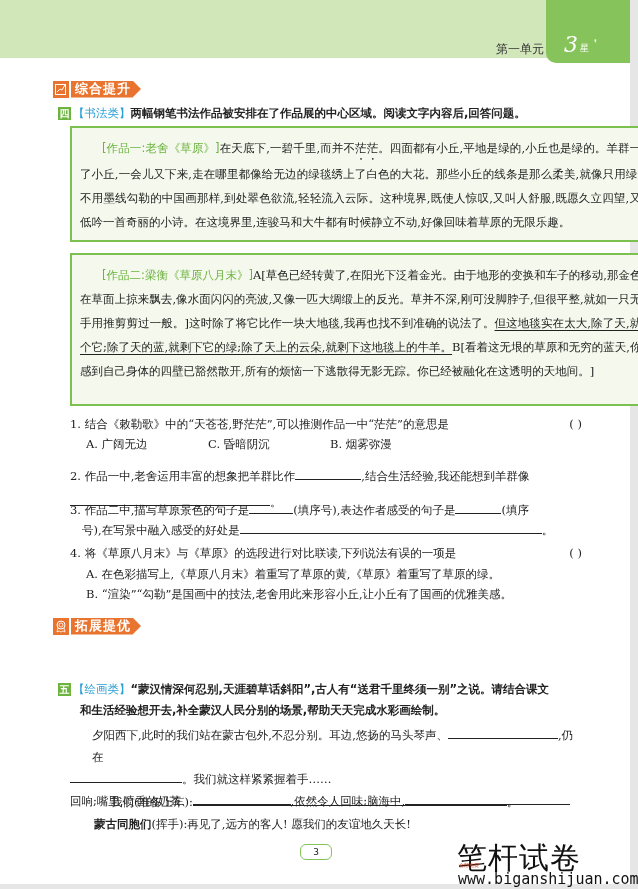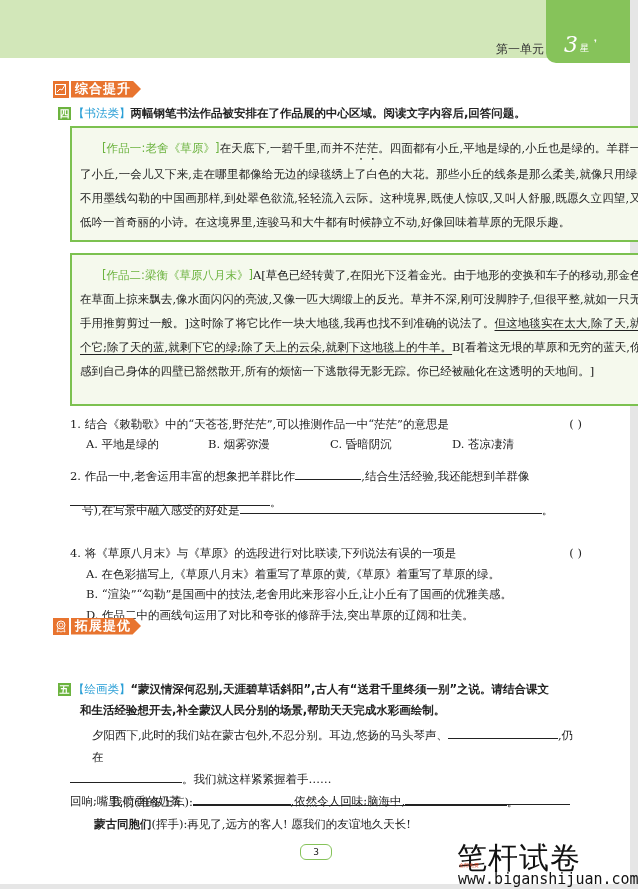--- a/index.html
+++ b/index.html
@@ -71,41 +71,40 @@
   <span style="padding-left:22px"></span><span class="tag">[作品一:老舍《草原》]</span><span>在天底下,一碧千里,而并不</span><span class="dotem">茫茫</span><span>。四面都有小丘,平地是绿的,小丘也是绿的。羊群一会儿上了小丘,一会儿又下来,走在哪里都像给无边的绿毯绣上了白色的大花。那些小丘的线条是那么柔美,就像只用绿色渲染,不用墨线勾勒的中国画那样,到处翠色欲流,轻轻流入云际。这种境界,既使人惊叹,又叫人舒服,既愿久立四望,又想坐下低吟一首奇丽的小诗。在这境界里,连骏马和大牛都有时候静立不动,好像回味着草原的无限乐趣。</span>
 </div>
 
 <div class="box" style="top:253px; height:153px;">
   <span style="padding-left:22px"></span><span class="tag">[作品二:梁衡《草原八月末》]</span><span>A[草色已经转黄了,在阳光下泛着金光。由于地形的变换和车子的移动,那金色的光带在草面上掠来飘去,像水面闪闪的亮波,又像一匹大绸缎上的反光。草并不深,刚可没脚脖子,但很平整,就如一只无形的大手用推剪剪过一般。]这时除了将它比作一块大地毯,我再也找不到准确的说法了。</span><span class="ul">但这地毯实在太大,除了天,就剩下一个它;除了天的蓝,就剩下它的绿;除了天上的云朵,就剩下这地毯上的牛羊。</span><span>B[看着这无垠的草原和无穷的蓝天,你突然会感到自己身体的四壁已豁然散开,所有的烦恼一下逃散得无影无踪。你已经被融化在这透明的天地间。]</span>
 </div>
 
 <div class="q" style="top:414px;">
   <div><span>1. 结合《敕勒歌》中的“天苍苍,野茫茫”,可以推测作品一中“茫茫”的意思是</span><span class="paren">(      )</span></div>
   <div class="opts">
-    <span>A. 平地是绿的</span>
+    <span>A. 广阔无边</span>
+    <span>C. 昏暗阴沉</span>
     <span>B. 烟雾弥漫</span>
-    <span>C. 昏暗阴沉</span>
-    <span>D. 苍凉凄清</span>
   </div>
 </div>
 
 <div class="q" style="top:458px;margin-top:8px;">
   <div><span>2. 作品一中,老舍运用丰富的想象把羊群比作</span><span class="blank" style="width:66px"></span><span>,结合生活经验,我还能想到羊群像</span></div>
   <div style="margin-top:6px;"><span class="blank" style="width:200px"></span><span>。</span></div>
 </div>
 
 <div class="q" style="top:500px;">
+  <div><span>3. 作品二中,描写草原景色的句子是</span><span class="blank" style="width:44px"></span><span>(填序号),表达作者感受的句子是</span><span class="blank" style="width:46px"></span><span>(填序</span></div>
   <div style="padding-left:12px"><span>号),在写景中融入感受的好处是</span><span class="blank" style="width:302px"></span><span>。</span></div>
 </div>
 
 <div class="q" style="top:543px; line-height:20.5px;">
   <div><span>4. 将《草原八月末》与《草原》的选段进行对比联读,下列说法有误的一项是</span><span class="paren">(      )</span></div>
   <div class="subopt">A. 在色彩描写上,《草原八月末》着重写了草原的黄,《草原》着重写了草原的绿。</div>
   <div class="subopt">B. “渲染”“勾勒”是国画中的技法,老舍用此来形容小丘,让小丘有了国画的优雅美感。</div>
-  <div class="subopt">D. 作品二中的画线句运用了对比和夸张的修辞手法,突出草原的辽阔和壮美。</div>
 </div>
 
 <div class="sec-head" style="left:53px; top:616px;">
   <div class="sec-icon">
     <svg width="12" height="13" viewBox="0 0 12 13">
         <circle cx="6" cy="5" r="4" fill="none" stroke="#fff" stroke-width="1"></circle>
         <circle cx="6" cy="5" r="2" fill="none" stroke="#fff" stroke-width="0.8"></circle>
         <polyline points="3,8 2,12 4,11 6,12" fill="none" stroke="#fff" stroke-width="0.8"></polyline>
         <polyline points="9,8 10,12 8,11 6,12" fill="none" stroke="#fff" stroke-width="0.8"></polyline>
       </svg>

